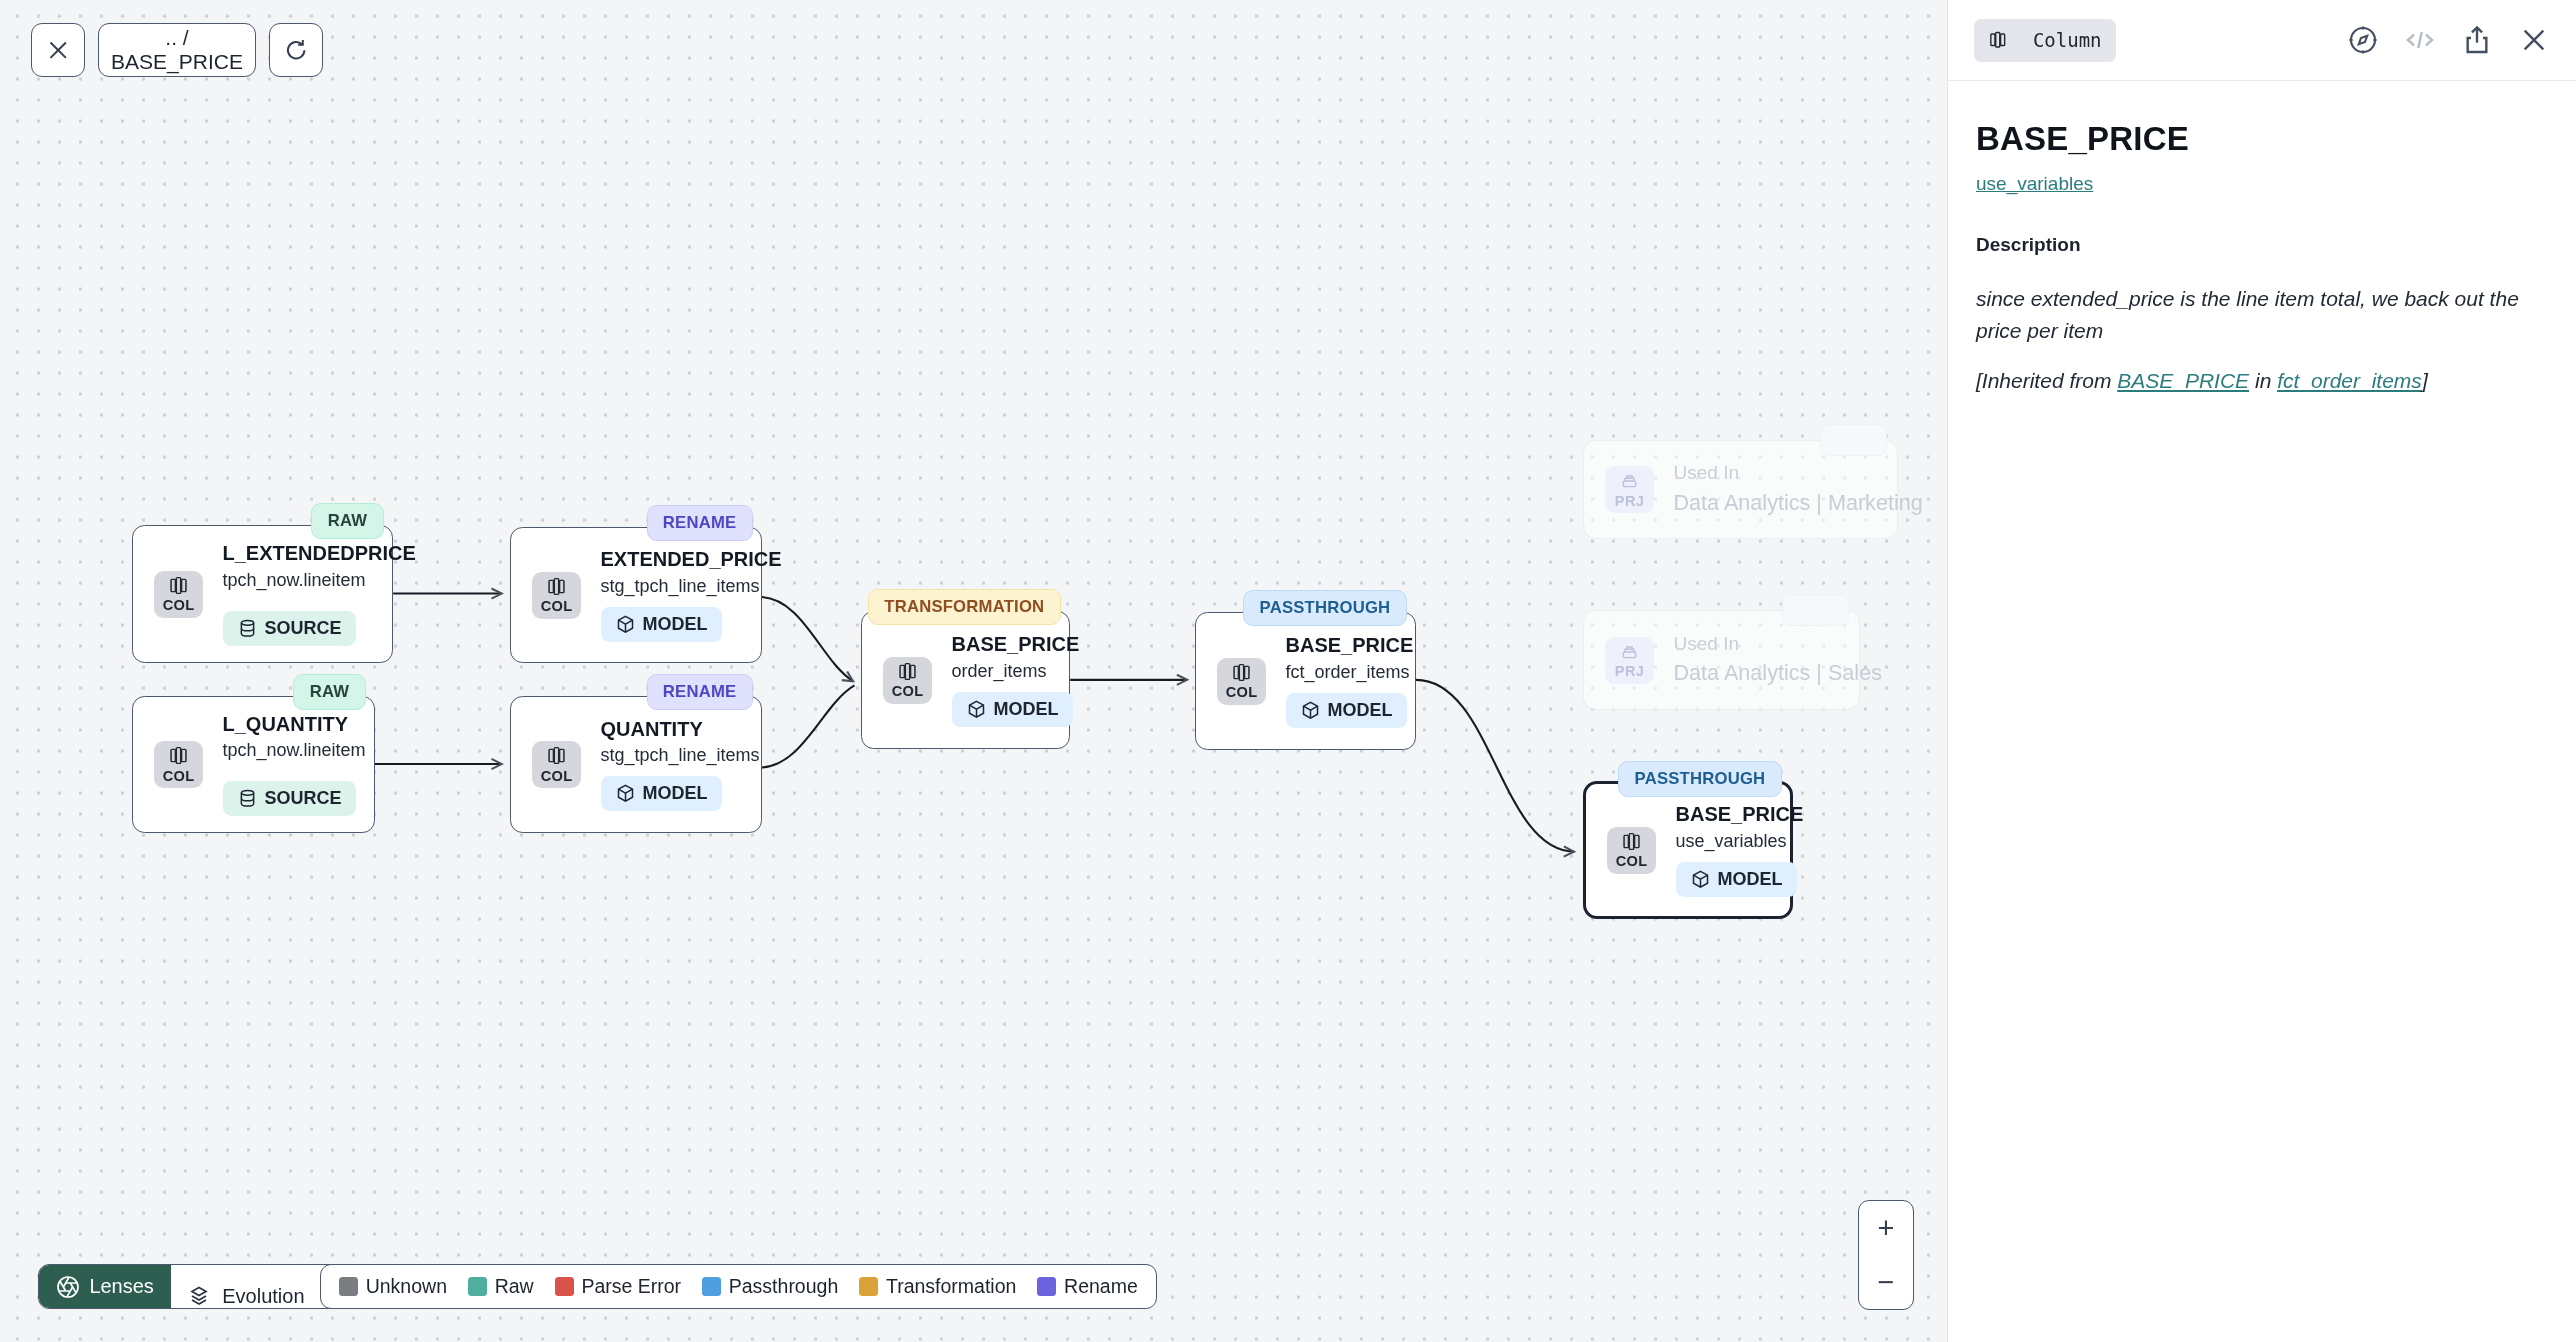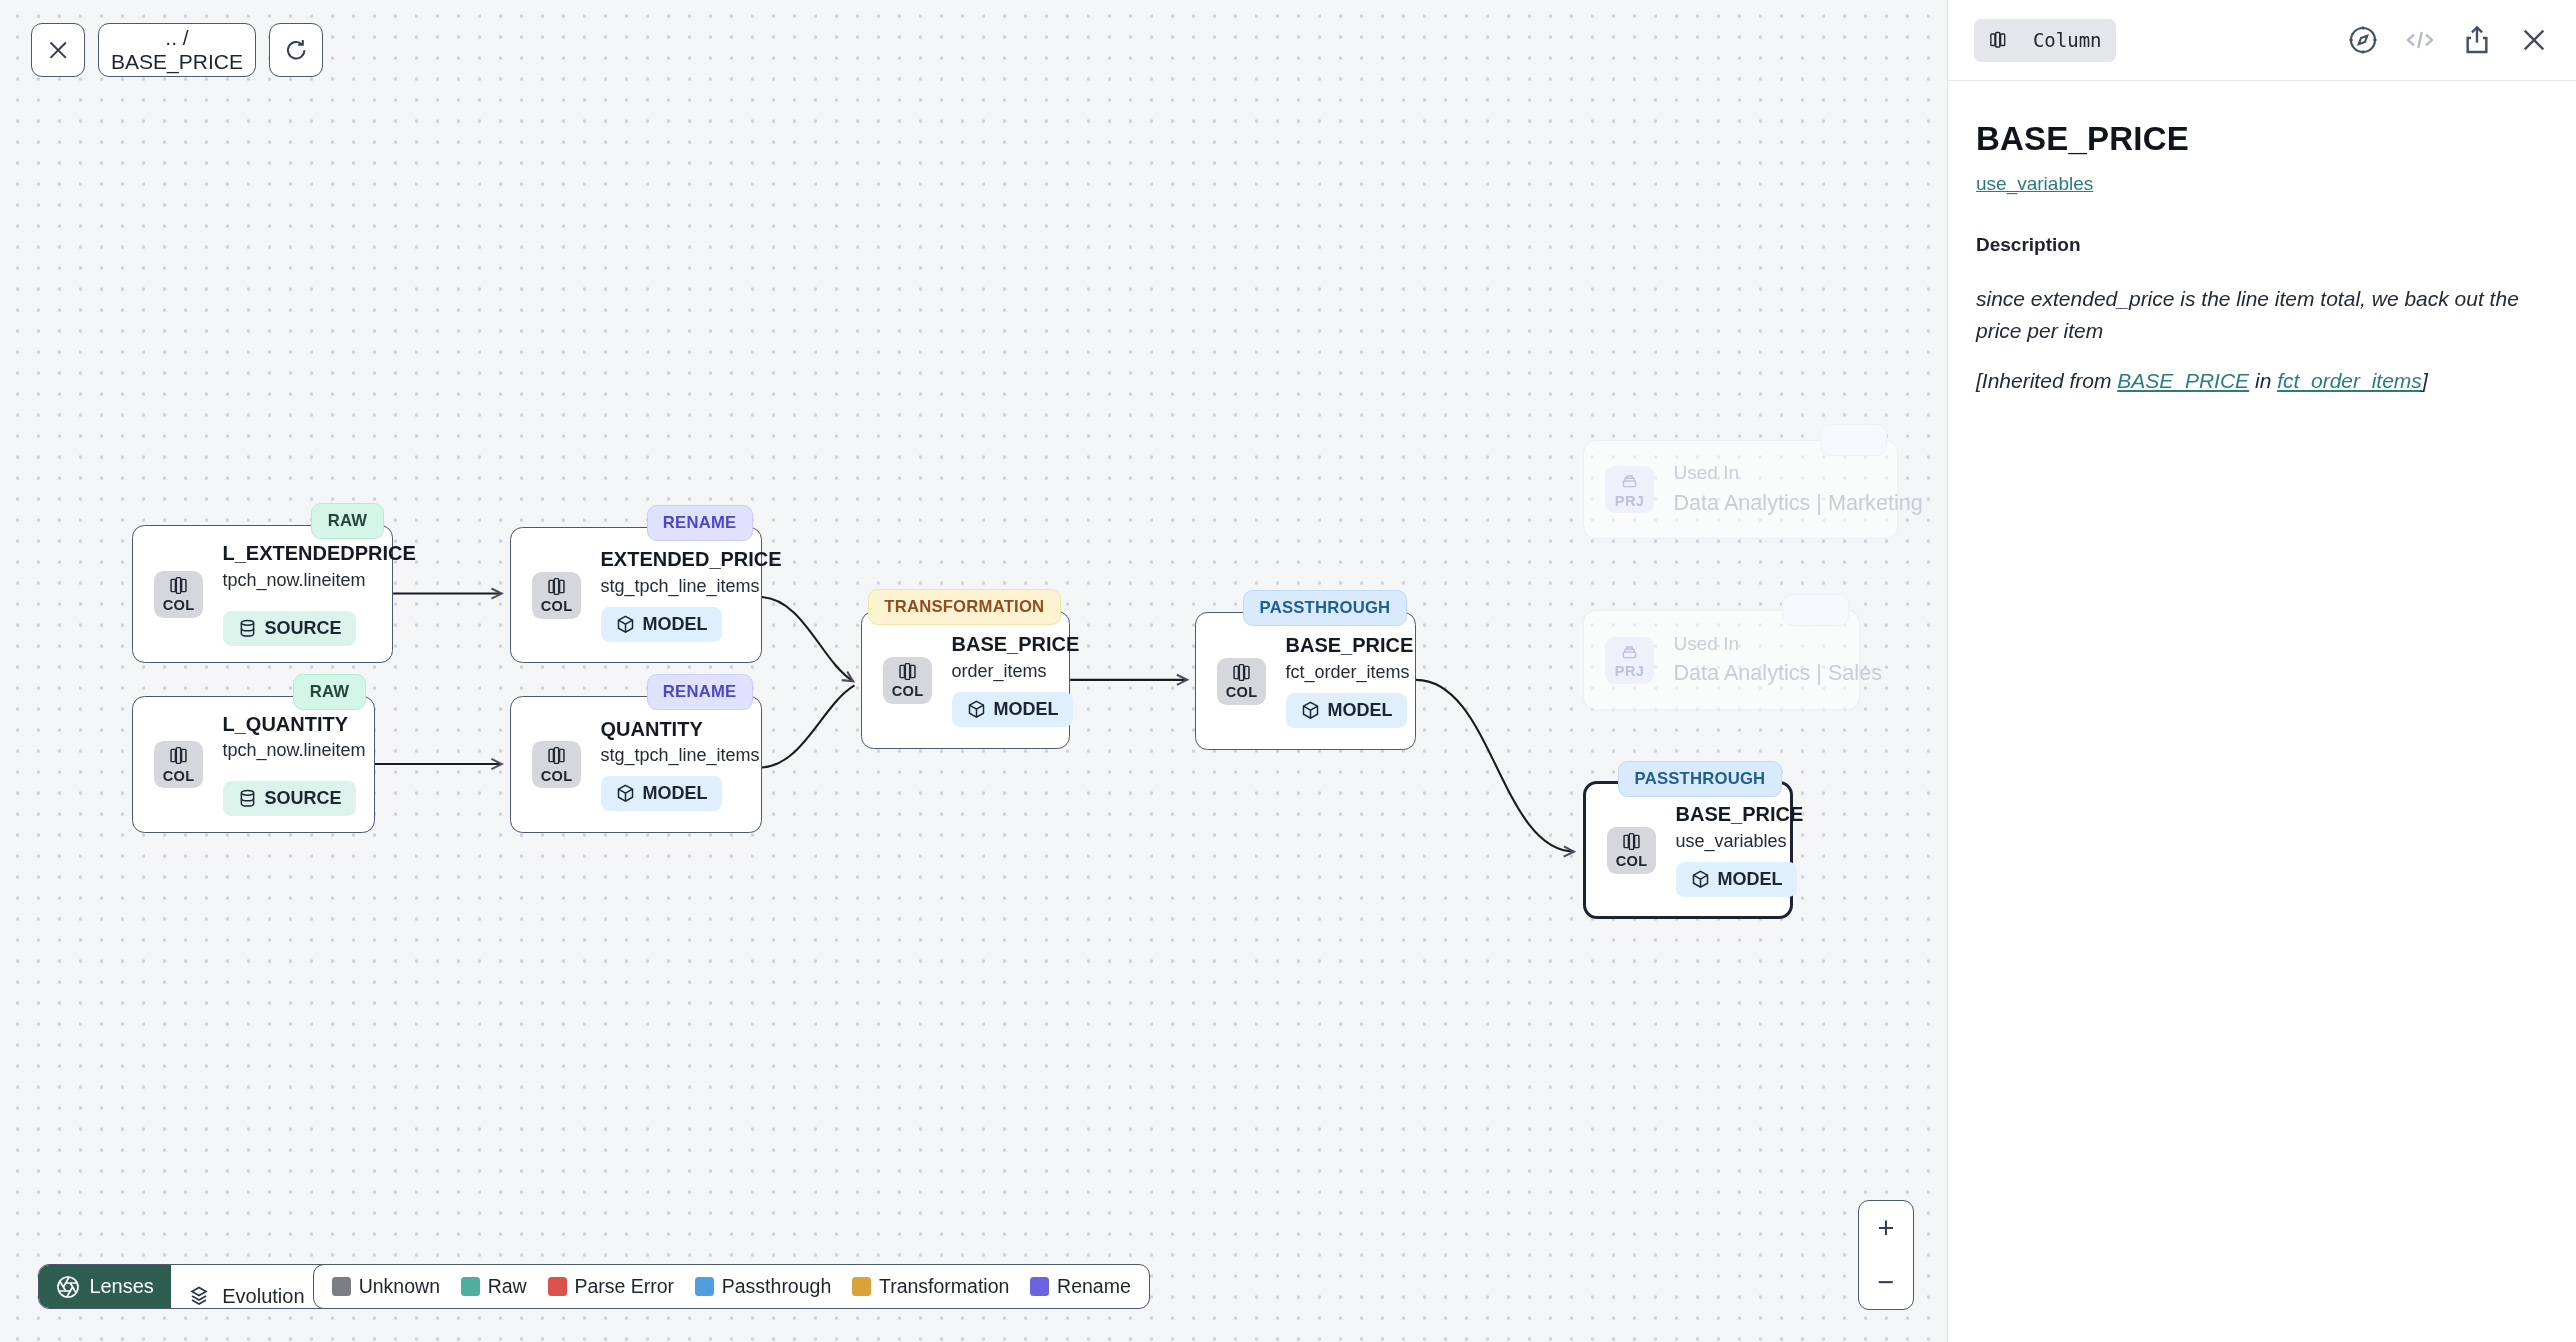--- a/index.html
+++ b/index.html
@@ -83,21 +83,21 @@
   }
   .lenses-btn svg { width:24px; height:24px; stroke:#ffffff; }
   .lens-select {
     display:flex; align-items:flex-end; gap:11px; padding:0 16.7px; background:#fff;
     font-size:20px; color:#1d242e; border:none; cursor:pointer;
   }
   .lens-select svg { width:24px; height:24px; stroke:#2a3342; }
   .lens-select .chev { width:18px; height:18px; }
 
   .legend {
-    position:absolute; left:313px; top:1264px; height:45px; background:#fff;
+    position:absolute; left:320px; top:1264px; height:45px; background:#fff;
     border:1.7px solid #4b586d; border-radius:11px; display:flex; align-items:center;
     gap:21px; padding:0 18px; font-size:19.5px; color:#1d242e; white-space:nowrap;
   }
   .legend-item { display:flex; align-items:center; gap:7.7px; }
   .swatch { width:19px; height:19px; border-radius:3.5px; background:#888; }
 
   
   .zoomctl {
     position:absolute; left:1858px; top:1200px; width:56px; height:110px; background:#fff;
     border:1.7px solid #4b586d; border-radius:11px; display:flex; flex-direction:column; overflow:hidden;

